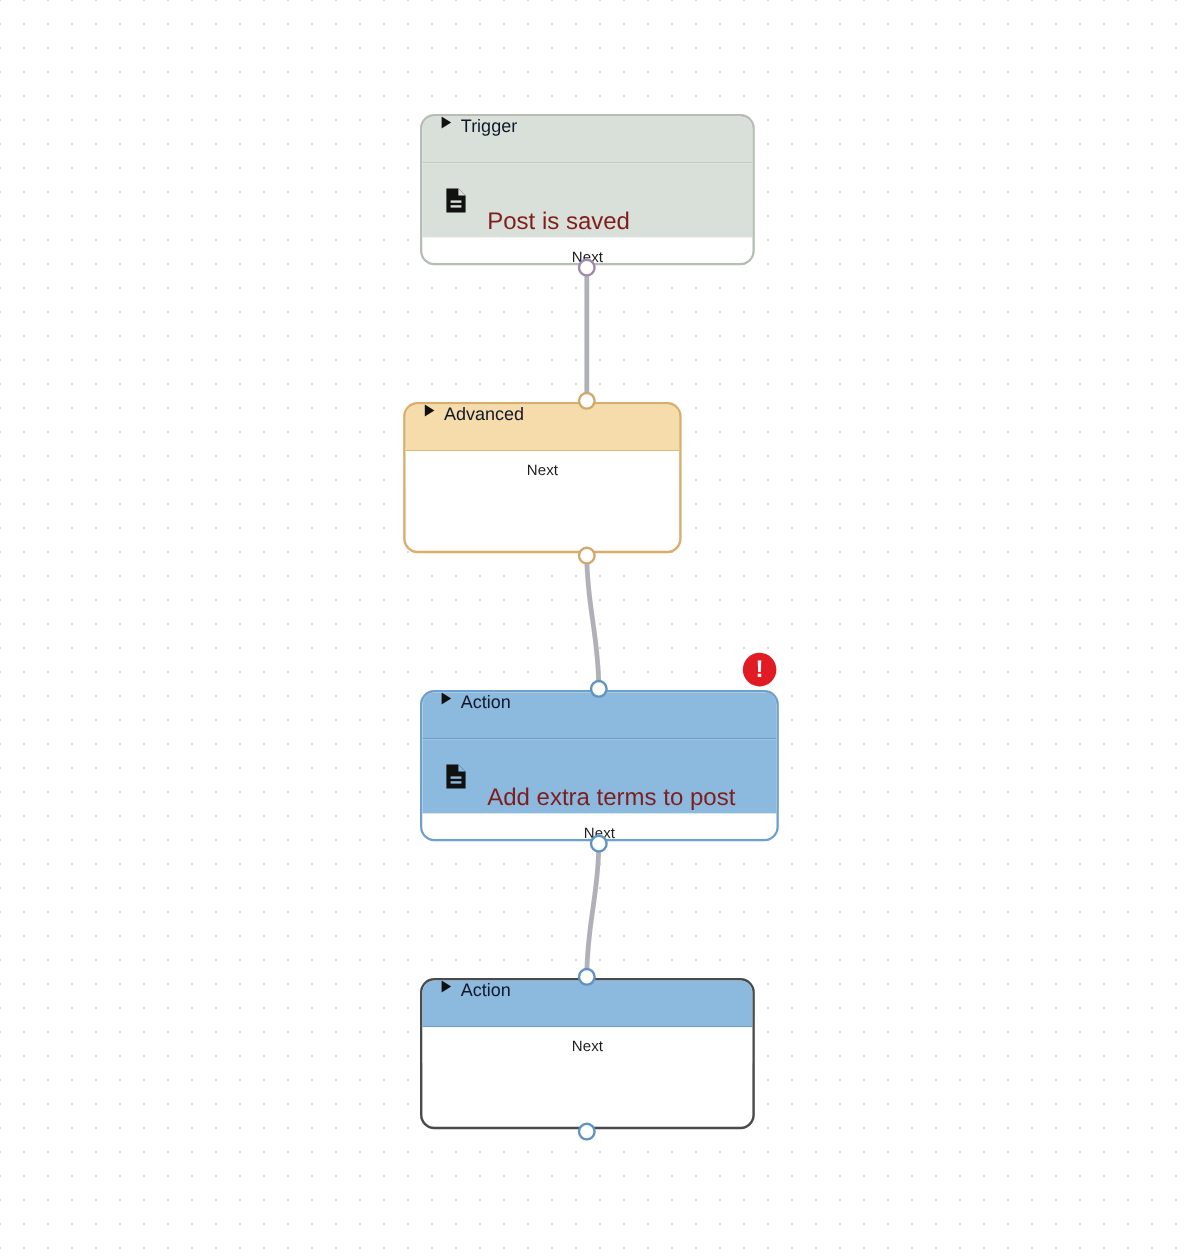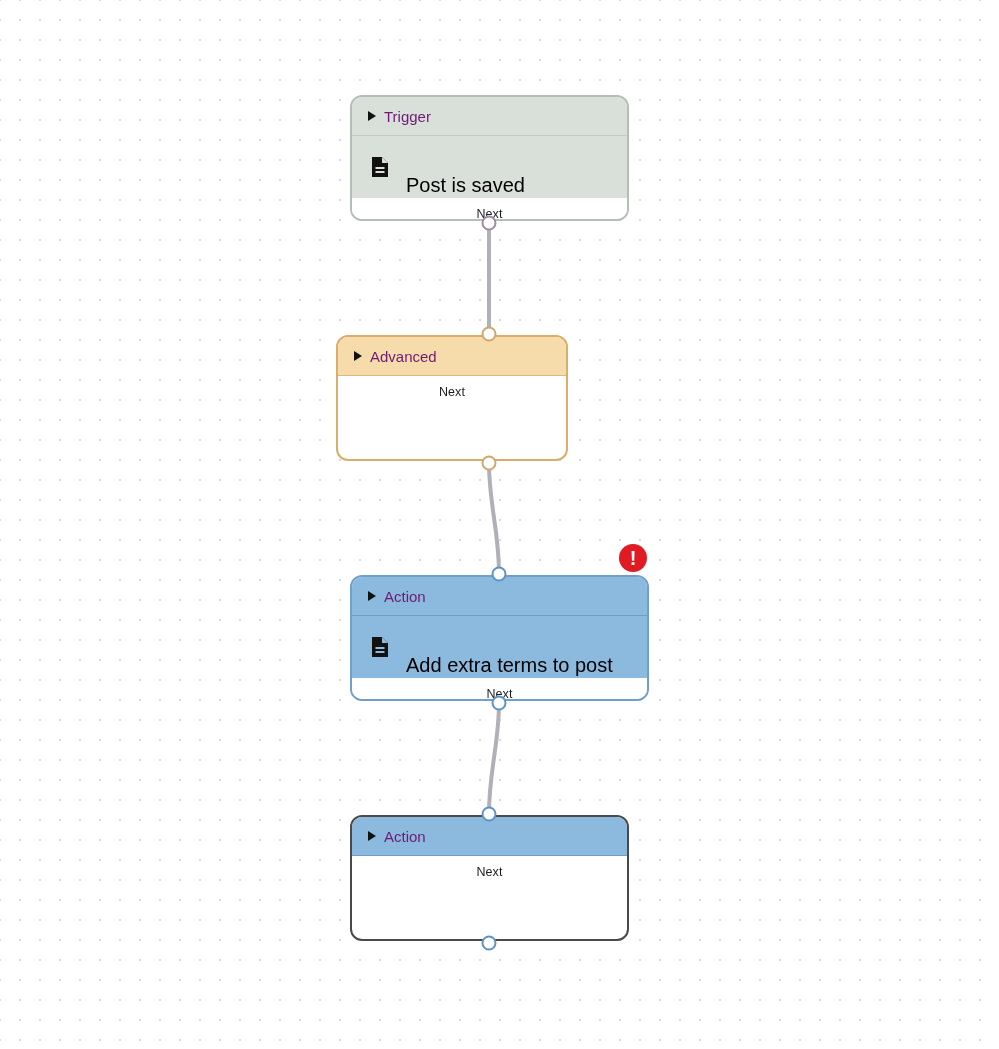--- a/index.html
+++ b/index.html
@@ -38,46 +38,45 @@
     position: absolute;
     box-sizing: border-box;
     border-radius: 12px;
     border: 2px solid #b9bfb9;
     background: #ffffff;
     overflow: hidden;
   }
 
   .node-header {
     display: flex;
-    align-items: center;
     gap: 8px;
     height: 38px;
     padding: 0 0 0 16px;
     box-sizing: border-box;
     font-size: 15px;
-    color: #701a75;
+    color: #0f172a;
   }
 
   .node-divider {
     height: 1px;
     width: 100%;
   }
 
   .node-body {
     display: flex;
     align-items: center;
     gap: 14px;
     padding: 0 16px;
     box-sizing: border-box;
     height: 62px;
   }
 
   .node-body-label {
     font-size: 20px;
-    color: #000000;
+    color: #7f1d1d;
     white-space: nowrap;
     margin-top: 36px;
   }
 
   .node-footer {
     background: #ffffff;
     height: 30px;
     display: flex;
     align-items: center;
     justify-content: center;

